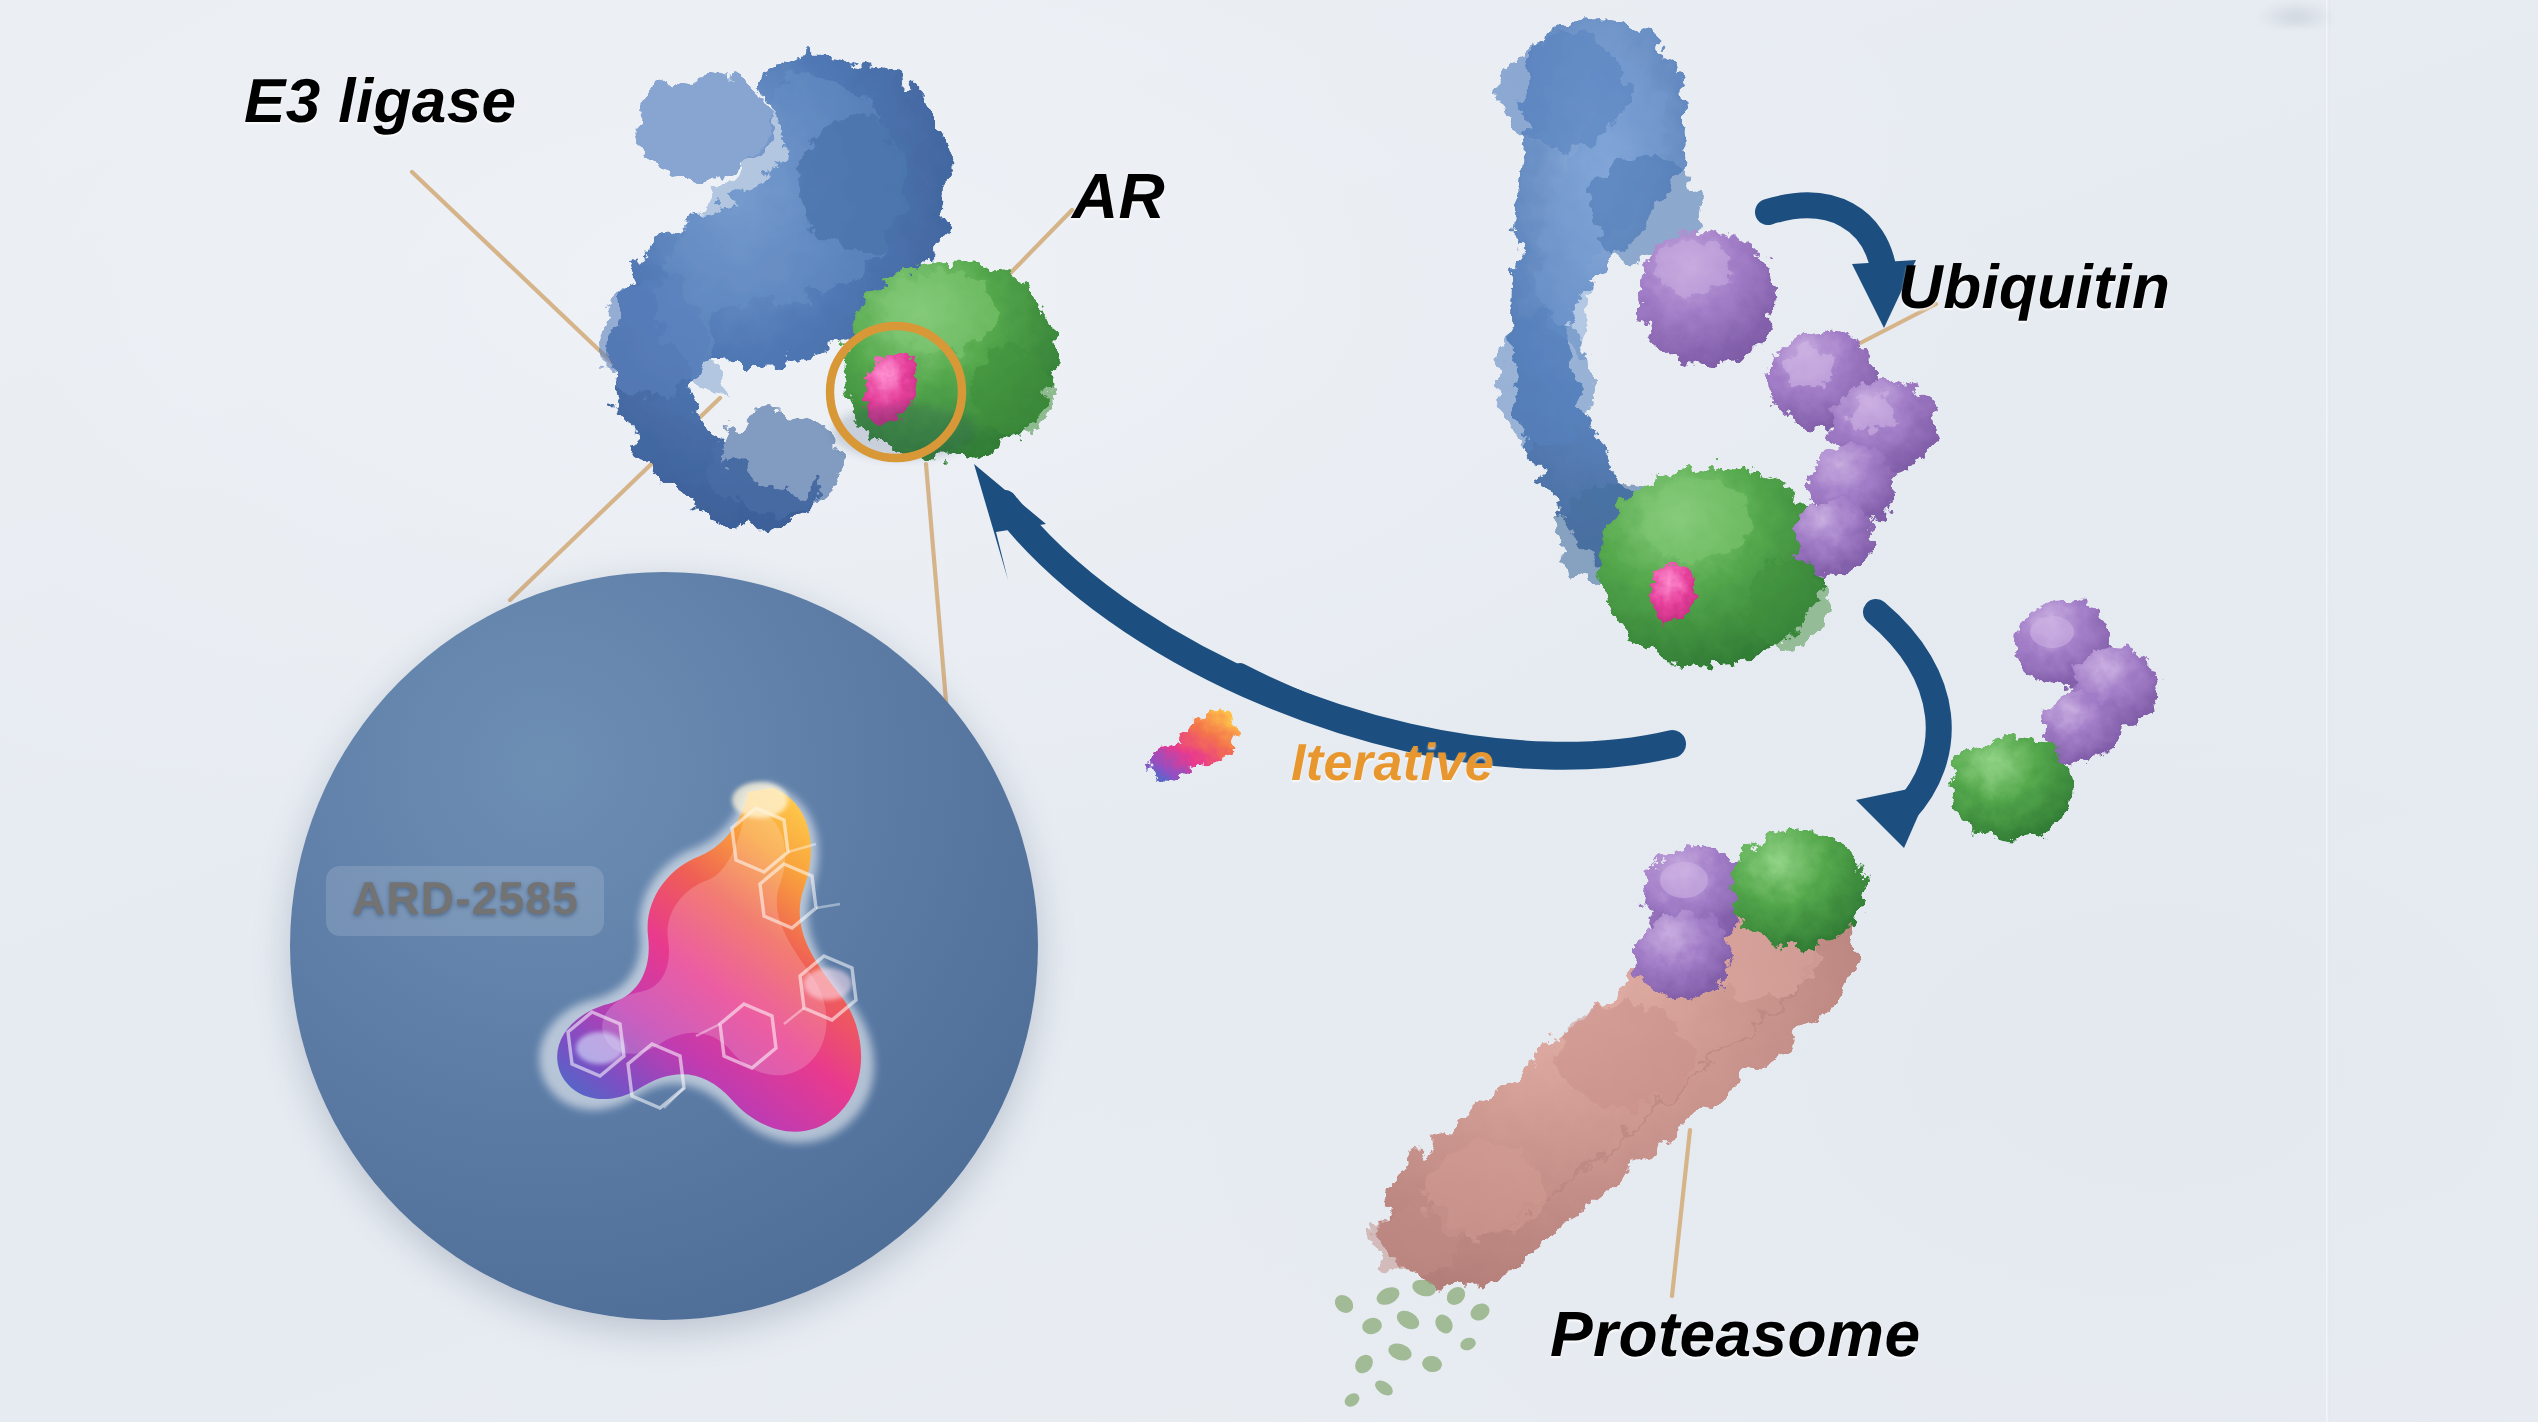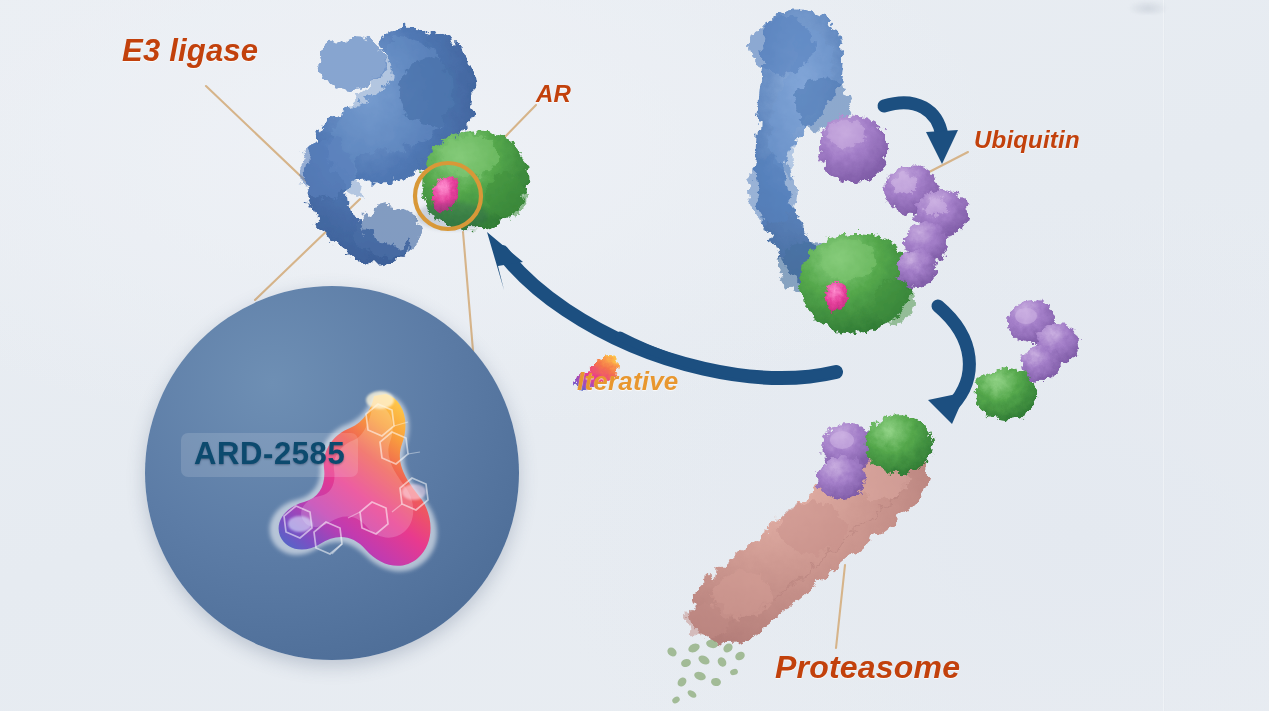--- a/index.html
+++ b/index.html
@@ -17,40 +17,40 @@
       linear-gradient(160deg,#eaeef3 0%,#e6ebf1 50%,#e9edf2 100%);
   }
   .seam{position:absolute;top:0;bottom:0;width:2px;left:1163px;
     background:linear-gradient(to right,rgba(255,255,255,.55),rgba(210,218,228,.35));}
   .watermark{position:absolute;left:1128px;top:0px;width:40px;height:14px;
     background:radial-gradient(ellipse at 50% 60%,rgba(160,170,185,.30),rgba(160,170,185,0) 70%);
     filter:blur(1px);}
 
   
   .lbl{position:absolute;white-space:nowrap;font-weight:bold;font-style:italic;
-       color:#c2410c;letter-spacing:.2px;}
+       color:#000000;letter-spacing:.2px;}
   .lbl.e3{left:122px;top:33px;font-size:31px;
     text-shadow:0 1px 1px rgba(255,255,255,.8);}
-  .lbl.ar{left:536px;top:80px;font-size:24px;
+  .lbl.ar{left:536px;top:80px;font-size:32px;
     text-shadow:0 1px 1px rgba(255,255,255,.8);}
-  .lbl.ub{left:974px;top:126px;font-size:24px;
+  .lbl.ub{left:949px;top:126px;font-size:31px;
     text-shadow:0 1px 1px rgba(255,255,255,.8);}
   .lbl.pr{left:775px;top:649px;font-size:32px;
     text-shadow:0 1px 1px rgba(255,255,255,.8);}
   .lbl.iter{left:577px;top:368px;font-size:26px;color:#e8972f;line-height:1.06;
-    white-space:normal;width:170px;text-align:left;font-style:italic;
+    white-space:normal;width:170px;text-align:right;font-style:italic;
     text-shadow:0 1px 1px rgba(255,255,255,.75);}
   .iter-l2{display:block;}
 
   
   .chip{position:absolute;left:163px;top:433px;padding:3px 13px 5px;
     background:rgba(255,255,255,.14);border-radius:7px;
-    color:#0c4a6e;font-size:31px;font-weight:bold;font-style:normal;
+    color:#737373;font-size:23px;font-weight:bold;font-style:normal;
     letter-spacing:.6px;white-space:nowrap;
-    text-shadow:0 1px 2px rgba(30,50,80,.45);margin-left:18px;}
+    text-shadow:0 1px 2px rgba(30,50,80,.45);}
 
   
   .inset-circle{position:absolute;left:145px;top:286px;width:374px;height:374px;
     border-radius:50%;
     background:radial-gradient(circle at 34% 26%, #6e8fb4 0%, #5c7ca6 45%, #4f6f99 78%, #4a6a94 100%);
     box-shadow:0 6px 18px rgba(60,80,110,.25);}
 
   svg.layer{position:absolute;left:0;top:0;width:1269px;height:711px;overflow:visible;}
   .noevt{pointer-events:none;}
 </style>

